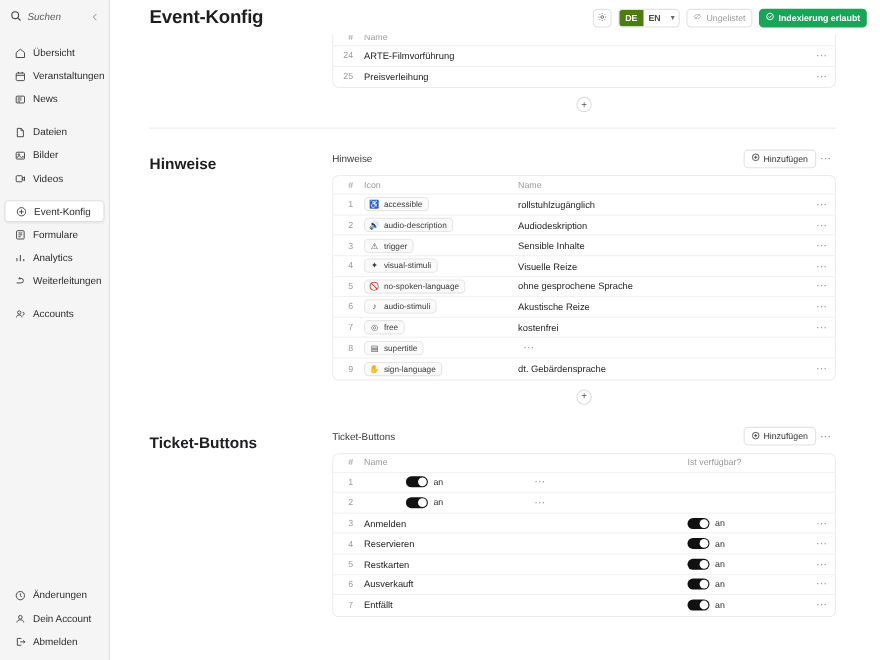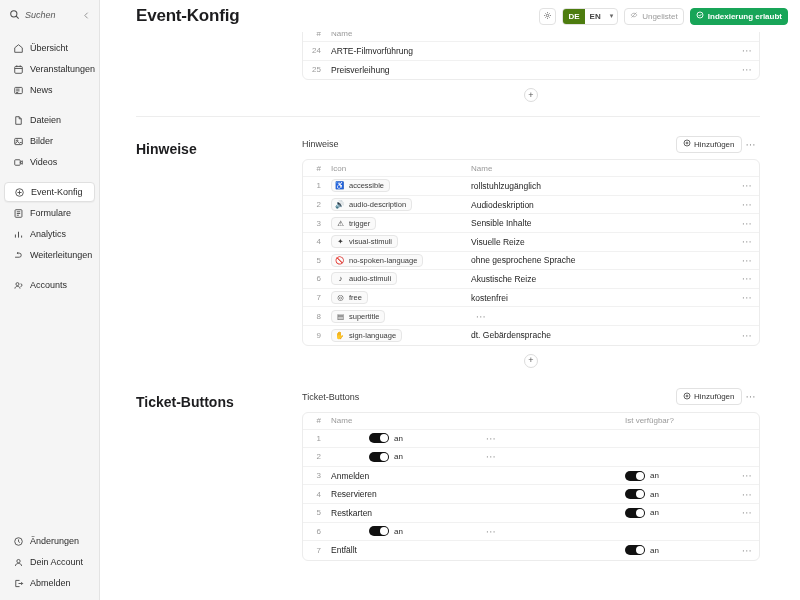--- a/index.html
+++ b/index.html
@@ -790,20 +790,21 @@
                 <span class="toggle">
                     <span class="knob"></span>
                   </span>
                 <span class="toggle-label">an</span>
               </div>
               <div class="c-kebab">⋯</div>
             </div>
 
             <div class="tr">
               <div class="c-num">6</div>
+              <div class="c-name">Ausverkauft</div>
               <div class="c-avail">
                 <span class="toggle">
                     <span class="knob"></span>
                   </span>
                 <span class="toggle-label">an</span>
               </div>
               <div class="c-kebab">⋯</div>
             </div>
 
             <div class="tr">

